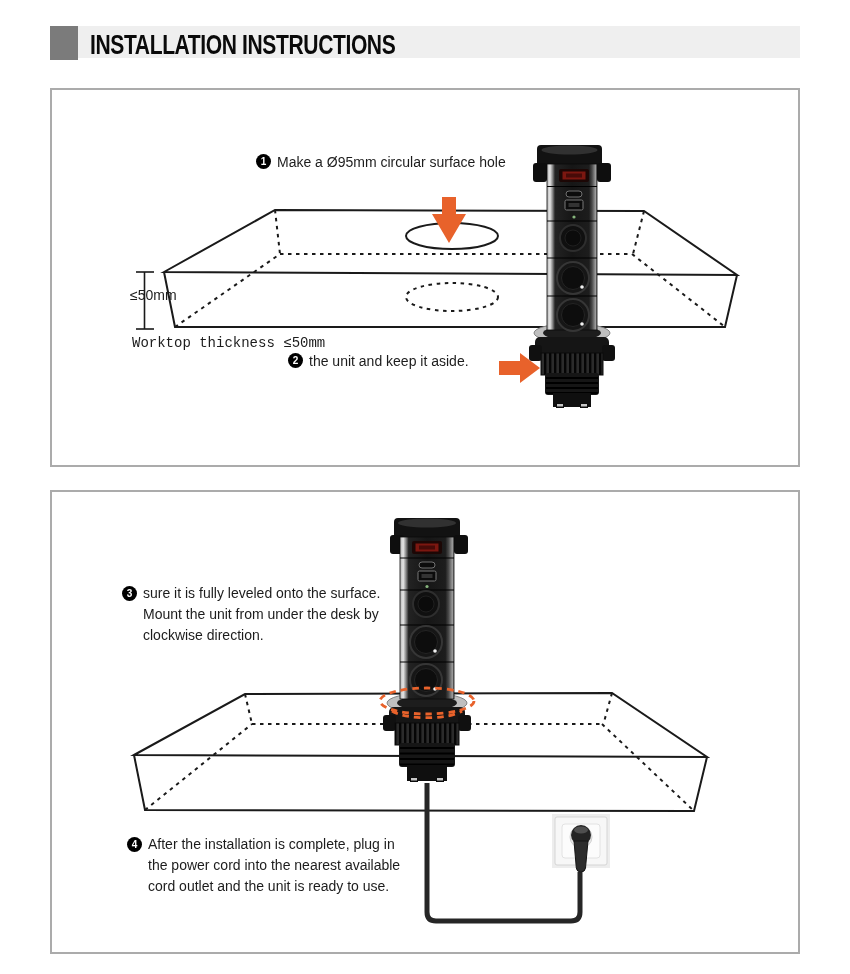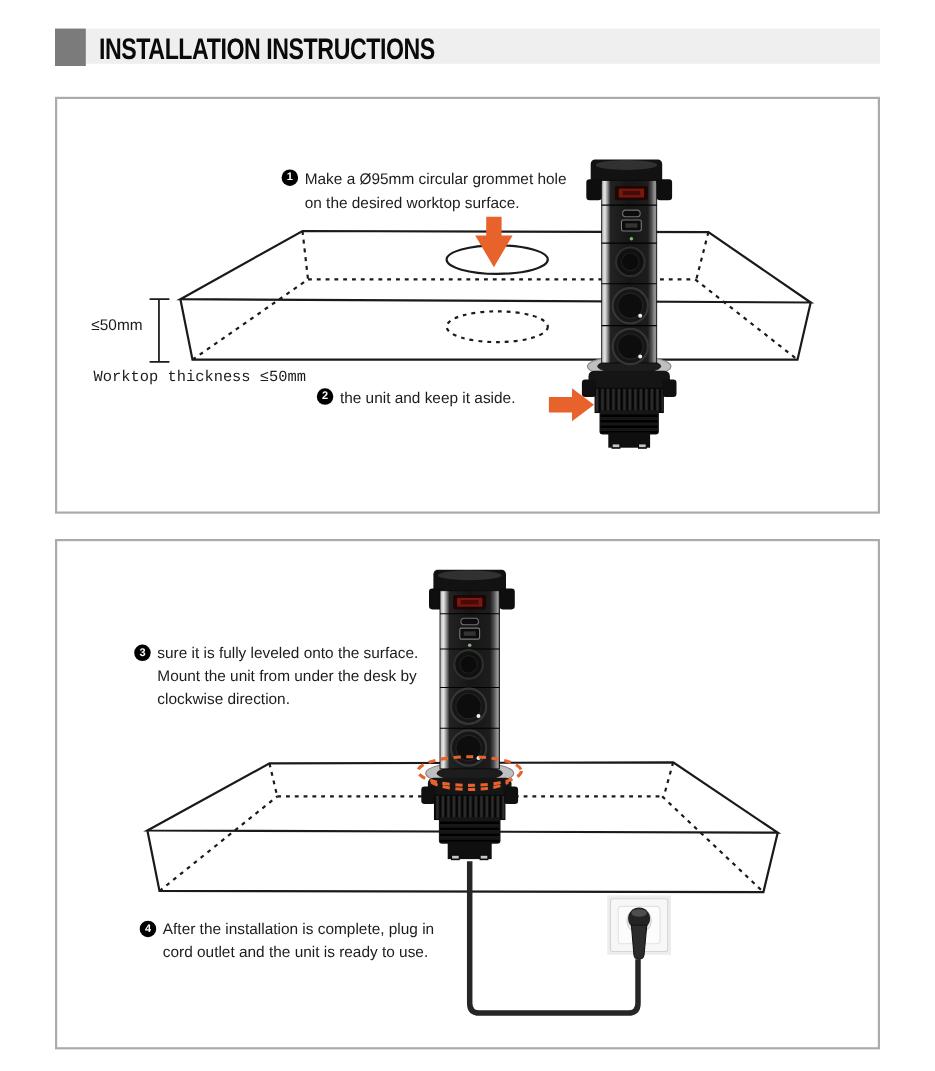--- a/index.html
+++ b/index.html
@@ -21,21 +21,21 @@
   #panel2 { top:490px; height:460px; }
   .panel svg { position:absolute; left:0; top:0; }
   
   .step { position:absolute; padding-left:21px; font-size:14px; line-height:22px; color:#1c1c1c; white-space:nowrap; }
   #panel2 .step { line-height:21px; }
   .num {
     position:absolute; left:0; top:3px; width:15px; height:15px; border-radius:50%;
     background:#000; color:#fff; font-size:10px; font-weight:bold;
     text-align:center; line-height:15px;
   }
-  .label { position:absolute; font-size:14px; color:#1c1c1c; white-space:nowrap; }
+  .label { position:absolute; font-size:14px; color:#1c1c1c; white-space:nowrap;margin-left:47px; }
 </style>
 </head>
 <body>
 
 <div class="page">
 
   <div class="header-bar">
     <div class="header-square"></div>
     <span class="header-title">INSTALLATION INSTRUCTIONS</span>
   </div>
@@ -139,22 +139,21 @@
           <rect x="505" y="314" width="6" height="2.5" fill="#c6c6c6"></rect>
           <rect x="529" y="314" width="6" height="2.5" fill="#c6c6c6"></rect>
         </g>
       </g>
 
       <polygon fill="#E8622B" points="447,271 468,271 468,263 488,278 468,293 468,285 447,285"></polygon>
     </svg>
 
     <div class="step" style="left:204px; top:61px;">
       <span class="num">1</span>
-      <div>Make a Ø95mm circular grommet hole</div>
-      <div>on the desired worktop surface.</div>
+      <div>Make a Ø95mm circular surface hole</div>
     </div>
 
     <div class="label" style="left:31px; top:197px;">≤50mm</div>
     <div class="label" style="left:33px; top:245px;font-family:Liberation Mono, monospace;">Worktop thickness ≤50mm</div>
 
     <div class="step" style="left:236px; top:260px;">
       <span class="num">2</span>
       <div>the unit and keep it aside.</div>
     </div>
   </div>
@@ -273,17 +272,18 @@
     <div class="step" style="left:70px; top:91px;">
       <span class="num">3</span>
       <div>sure it is fully leveled onto the surface.</div>
       <div>Mount the unit from under the desk by</div>
       <div>clockwise direction.</div>
     </div>
 
     <div class="step" style="left:75px; top:342px;">
       <span class="num">4</span>
       <div>After the installation is complete, plug in</div>
+      <div>the power cord into the nearest available</div>
       <div>cord outlet and the unit is ready to use.</div>
     </div>
   </div>
 
 </div>
 
 </body></html>

